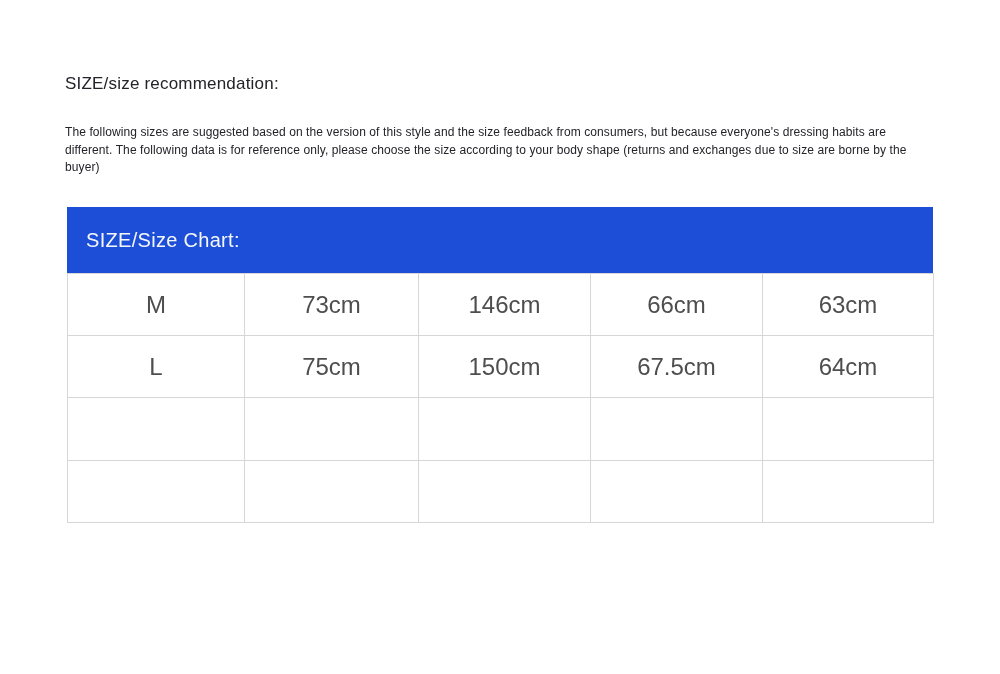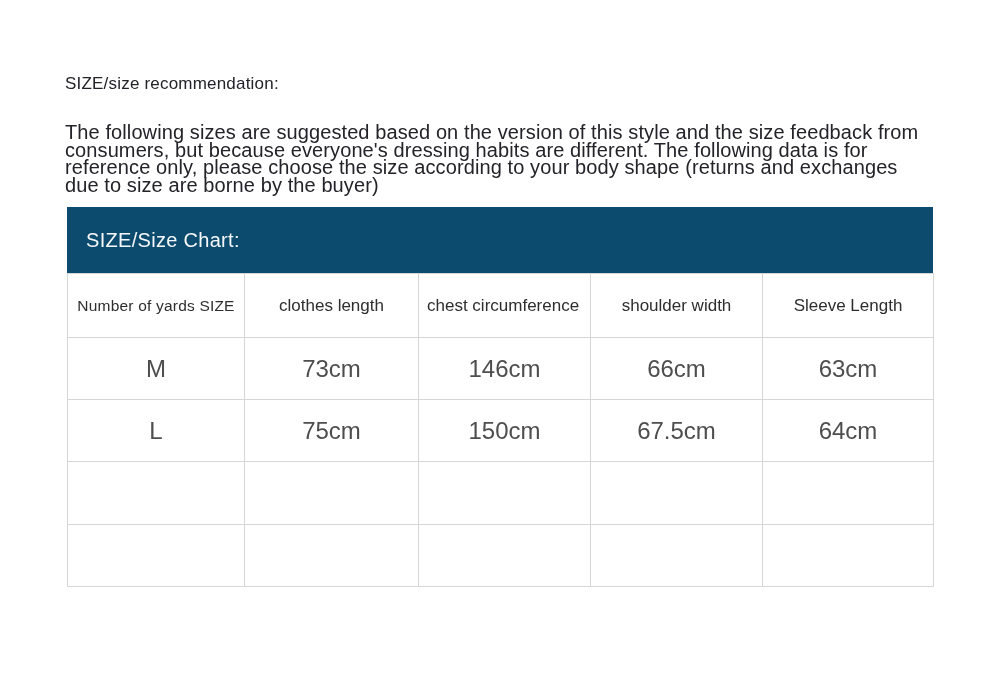--- a/index.html
+++ b/index.html
@@ -22,34 +22,34 @@
     top: 74px;
     font-size: 17px;
     color: #232329;
     letter-spacing: 0.2px;
   }
   .description {
     position: absolute;
     left: 65px;
     top: 124px;
     width: 870px;
-    font-size: 20px;
+    font-size: 12px;
     line-height: 17.5px;
     color: #232329;
     letter-spacing: 0.1px;
   }
   .chart-wrap {
     position: absolute;
     left: 67px;
     top: 207px;
     width: 866px;
   }
   .chart-title-bar {
     height: 66px;
-    background: #0c4a6e;
+    background: #1d4ed8;
     color: #f4f7f9;
     display: flex;
     align-items: center;
     padding-left: 19px;
     font-size: 20px;
     letter-spacing: 0.3px;
   }
   table.size-table {
     width: 866px;
     border-collapse: collapse;
@@ -107,27 +107,20 @@
 
     <table class="size-table">
       <colgroup>
         <col style="width:177px">
         <col style="width:174px">
         <col style="width:172px">
         <col style="width:172px">
         <col style="width:171px">
       </colgroup>
       <tbody>
-        <tr class="header-row">
-          <th class="first">Number of yards SIZE</th>
-          <th>clothes length</th>
-          <th class="chest">chest circumference</th>
-          <th>shoulder width</th>
-          <th>Sleeve Length</th>
-        </tr>
 
         <tr class="data-row">
           <td>M</td>
           <td>73cm</td>
           <td>146cm</td>
           <td>66cm</td>
           <td>63cm</td>
         </tr>
 
         <tr class="data-row">

